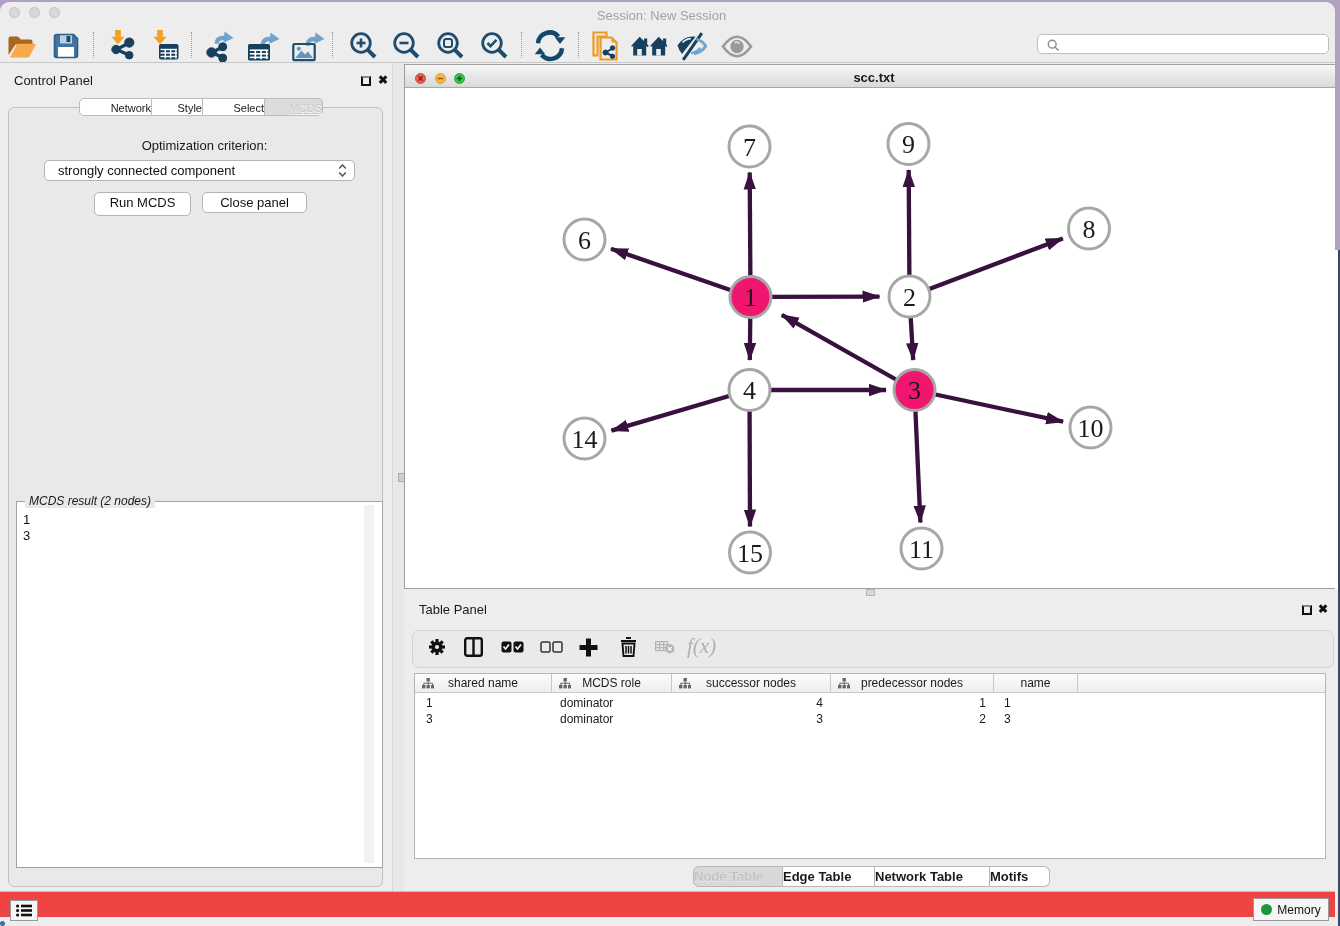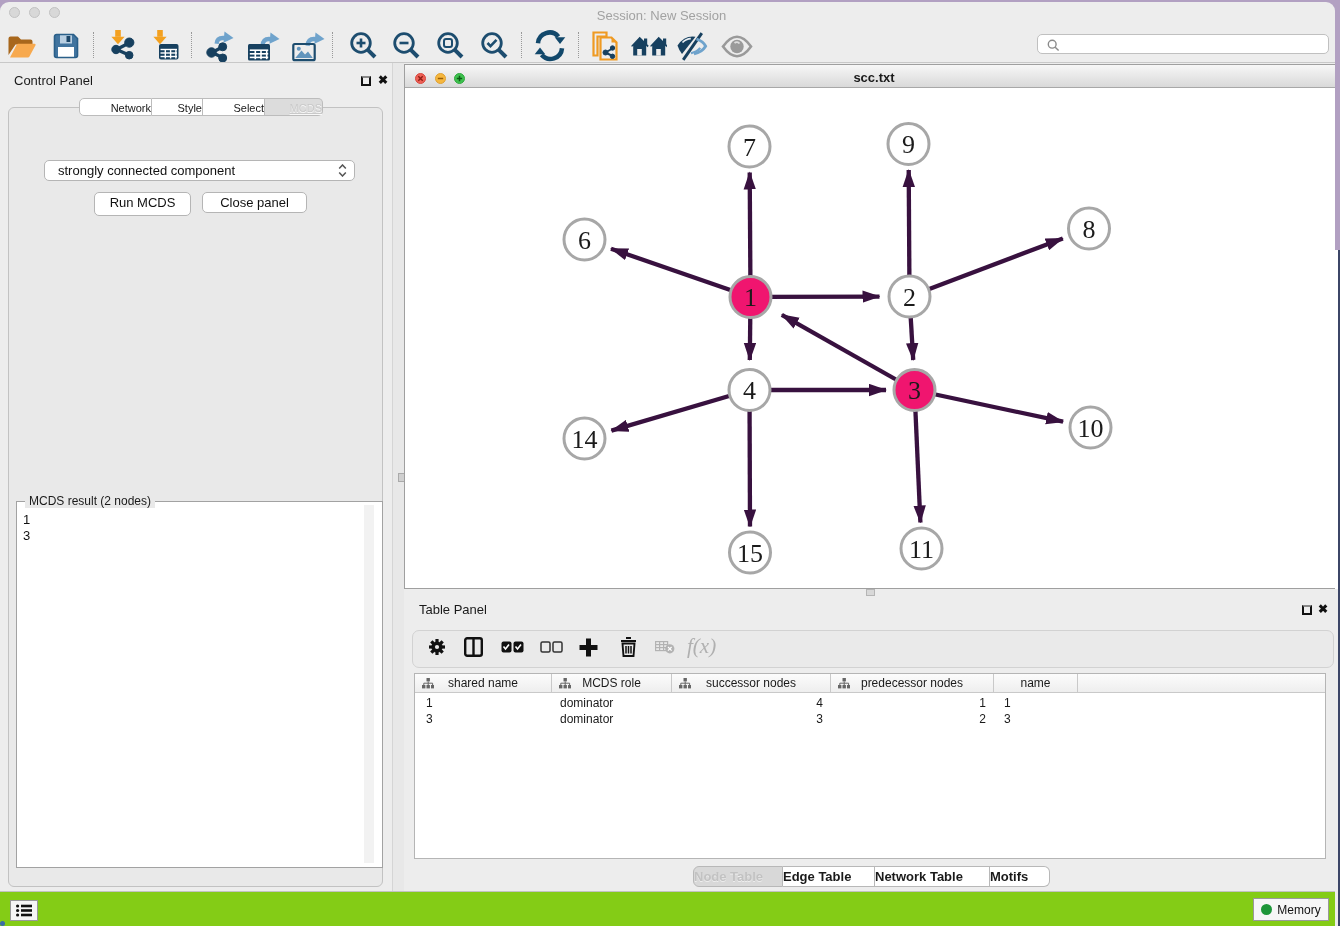--- a/index.html
+++ b/index.html
@@ -34,25 +34,25 @@
   #tp-toolbar{position:absolute;left:8px;top:41px;width:922px;height:38px;background:#eaeaea;border:1px solid #d2d2d2;border-radius:7px;box-sizing:border-box;}
   #tp-table{position:absolute;left:10px;top:84px;width:912px;height:186px;background:#fff;border:1px solid #b5b5b5;box-sizing:border-box;}
   .th{position:absolute;top:0;height:19px;background:linear-gradient(#fcfcfc,#eeeeee);border-right:1px solid #c9c9c9;border-bottom:1px solid #c9c9c9;box-sizing:border-box;font-size:12px;color:#1a1a1a;text-align:center;line-height:18px;}
   .hicon{position:absolute;left:7px;top:4px;}
   .trow{position:absolute;font-size:12px;color:#1a1a1a;}
   .btabs{position:absolute;display:flex;top:277px;}
   .btab{height:21px;line-height:20px;font-size:13px;font-weight:bold;text-align:left;background:#fff;border:1px solid #b8b8b8;border-left:none;color:#1a1a1a;box-sizing:border-box;}
   .btab.first{border-left:1px solid #b8b8b8;border-radius:6px 0 0 6px;}
   .btab.last{border-radius:0 6px 6px 0;}
   .btab.sel{background:#d8d8d8;color:#c2c2c2;text-shadow:0 1px 0 #eee;}
-  #statusbar{position:absolute;left:0;top:889px;width:1338px;height:35px;background:#84cc16;border-top:1px solid #c2c2c2;box-sizing:border-box;}
+  #statusbar{position:absolute;left:0;top:889px;width:1338px;height:26px;background:#ef4444;border-top:1px solid #c2c2c2;box-sizing:border-box;}
   #memBtn{position:absolute;right:9px;top:6px;width:76px;height:23px;background:#f6f6f6;border:1px solid #999;font-size:12px;color:#111;text-align:center;line-height:22px;box-sizing:border-box;}
   #listBtn{position:absolute;left:10px;top:8px;width:28px;height:21px;background:#f6f6f6;border:1px solid #999;box-sizing:border-box;}
   #mcdsbox{position:absolute;left:16px;top:499px;width:367px;height:367px;border:1px solid #a2a2a2;background:#fff;box-sizing:border-box;}
-  #mcdslegend{position:absolute;left:8px;top:-8px;background:#e9e9e9;padding:0 4px;font-size:12px;color:#1a1a1a;}
+  #mcdslegend{position:absolute;left:8px;top:-8px;background:#e9e9e9;padding:0 4px;font-size:12px;color:#1a1a1a;font-style:italic;}
 </style>
 </head>
 <body>
 <div id="win">
   <div class="tl" style="left:9px;"></div>
   <div class="tl" style="left:29px;"></div>
   <div class="tl" style="left:49px;"></div>
   <div id="title">Session: New Session</div>
   <div id="toolbar"></div>
   <div id="TICONS">
@@ -197,20 +197,21 @@
   <div id="cp-pane"></div>
   <div id="cp-title">Control Panel</div>
   <div class="winbtn-sq" style="left:361px;top:74px;"></div>
   <div class="winbtn-x" style="left:378px;top:71px;">✖</div>
   <div class="tabs" style="left:79px;top:96px;">
     <div class="tab first" style="width:73px;">Network</div>
     <div class="tab" style="width:51px;">Style</div>
     <div class="tab" style="width:62px;">Select</div>
     <div class="tab sel last" style="width:58px;text-decoration:underline;">MCDS</div>
   </div>
+  <div style="position:absolute;left:9px;top:136px;width:391px;text-align:center;font-size:13px;color:#1a1a1a;">Optimization criterion:</div>
   <div style="position:absolute;left:44px;top:158px;width:311px;height:21px;background:#fff;border:1px solid #b5b5b5;border-radius:5px;box-sizing:border-box;">
     <span style="position:absolute;left:13px;top:2px;font-size:13px;color:#111;">strongly connected component</span>
     <svg width="9" height="13" viewBox="0 0 9 13" style="position:absolute;right:7px;top:3px;">
         <path d="M1.2,4.6 L4.5,1 L7.8,4.6" fill="none" stroke="#555" stroke-width="1.5"></path>
         <path d="M1.2,8.4 L4.5,12 L7.8,8.4" fill="none" stroke="#555" stroke-width="1.5"></path>
       </svg>
   </div>
   <div style="position:absolute;left:94px;top:190px;width:97px;height:24px;background:#fff;border:1px solid #b5b5b5;border-radius:5px;box-sizing:border-box;text-align:center;font-size:13px;line-height:19px;color:#111;">Run MCDS</div>
   <div style="position:absolute;left:202px;top:190px;width:105px;height:21px;background:#fff;border:1px solid #b5b5b5;border-radius:5px;box-sizing:border-box;text-align:center;font-size:13px;line-height:19px;color:#111;">Close panel</div>
   <div id="mcdsbox">

